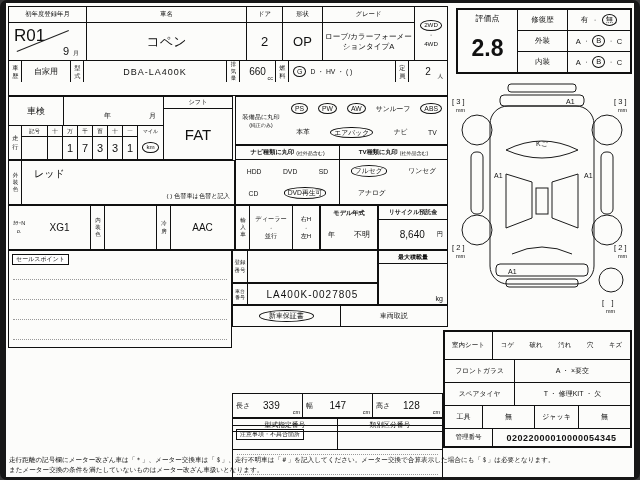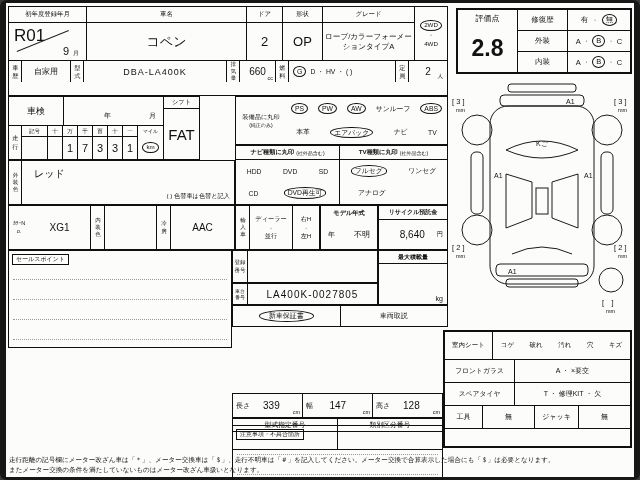--- a/index.html
+++ b/index.html
@@ -130,21 +130,21 @@
         <span>A</span>
         <span class="f5">・</span>
         <span class="circ f75">B</span>
         <span class="f5">・</span>
         <span>C</span>
       </div>
     </div>
   </div>
 </div>
 
-<div class="blk row" style="left:8px;top:96px;width:192px;height:64px">
+<div class="blk row" style="left:8px;top:96px;width:225px;height:64px">
   <div class="col" style="width:154px">
     <div class="row bb" style="height:29px">
       <div class="cc br f9" style="width:55px">車検</div>
       <div class="f1 rel">
         <span class="f7" style="position:absolute;left:40px;bottom:4px">年</span>
         <span class="f7" style="position:absolute;right:7px;bottom:4px">月</span>
       </div>
     </div>
     <div class="row f1">
       <div class="cc br" style="width:13px">
@@ -392,20 +392,24 @@
   </div>
   <div class="row bb" style="height:23px">
     <div class="cc br" style="width:70px;font-size:6.8px">スペアタイヤ</div>
     <div class="cc f1 f7">T ・ 修理KIT ・ 欠</div>
   </div>
   <div class="row bb" style="height:23px">
     <div class="cc br f7" style="width:38px">工具</div>
     <div class="cc br f7" style="width:52px">無</div>
     <div class="cc br f7" style="width:44px">ジャッキ</div>
     <div class="cc f1 f7">無</div>
+  </div>
+  <div class="row f1">
+    <div class="cc br" style="width:48px;font-size:6.5px">管理番号</div>
+    <div class="cc f1 f9" style="letter-spacing:.5px;font-weight:bold">02022000010000054345</div>
   </div>
 </div>
 
 <svg style="position:absolute;left:450px;top:78px" width="184" height="240" viewBox="0 0 184 240">
   <g fill="none" stroke="#1b1b1b" stroke-width="1">
     <rect x="58" y="6" width="68" height="8" rx="3"></rect>
     <rect x="50" y="17" width="84" height="11" rx="4"></rect>
     <circle cx="27" cy="52" r="15"></circle>
     <circle cx="157" cy="52" r="15"></circle>
     <circle cx="27" cy="152" r="15"></circle>

